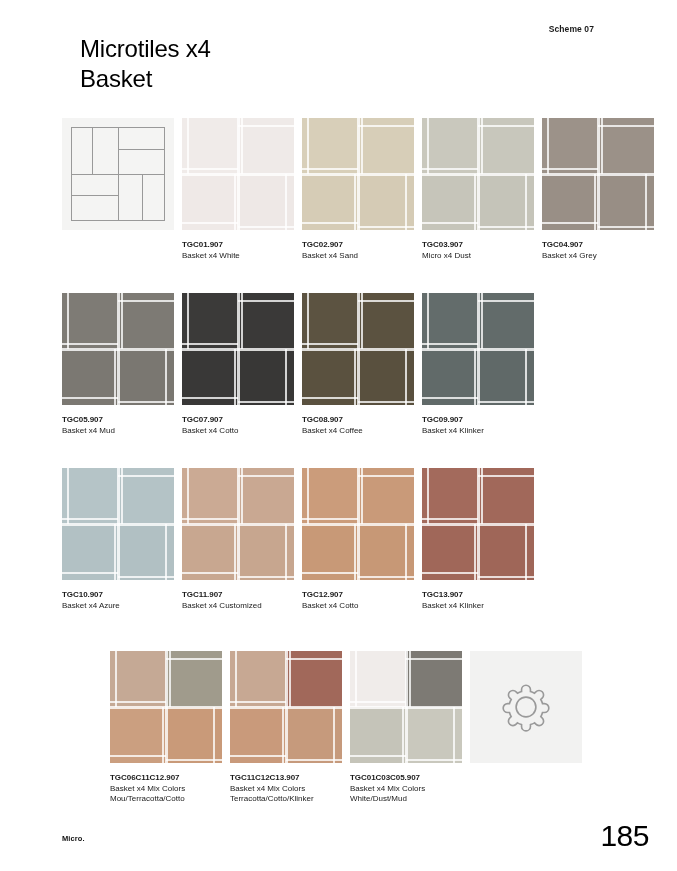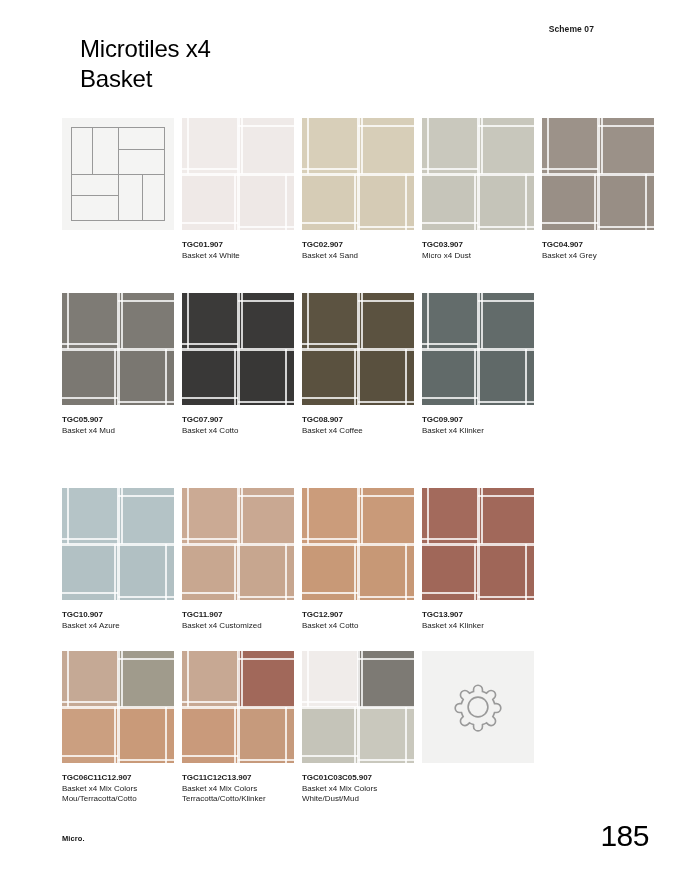--- a/index.html
+++ b/index.html
@@ -60,22 +60,22 @@
     display: flex;
     gap: 0px;
     margin-bottom: 0px;
   }
   .cell {
     width: 112px;
     margin-right: 8px;
   }
   .row-1 { height: 175px; }
   .row-2 { height: 175px; }
-  .row-3 { height: 183px; align-items: center; }
-  .row-4 { height: 175px; }
+  .row-3 { height: 183px; }
+  .row-4 { height: 175px; margin-left: 48px; }
 
   .swatch {
     width: 112px;
     height: 112px;
     position: relative;
     overflow: hidden;
     background: #f2f2f0;
   }
 
   

